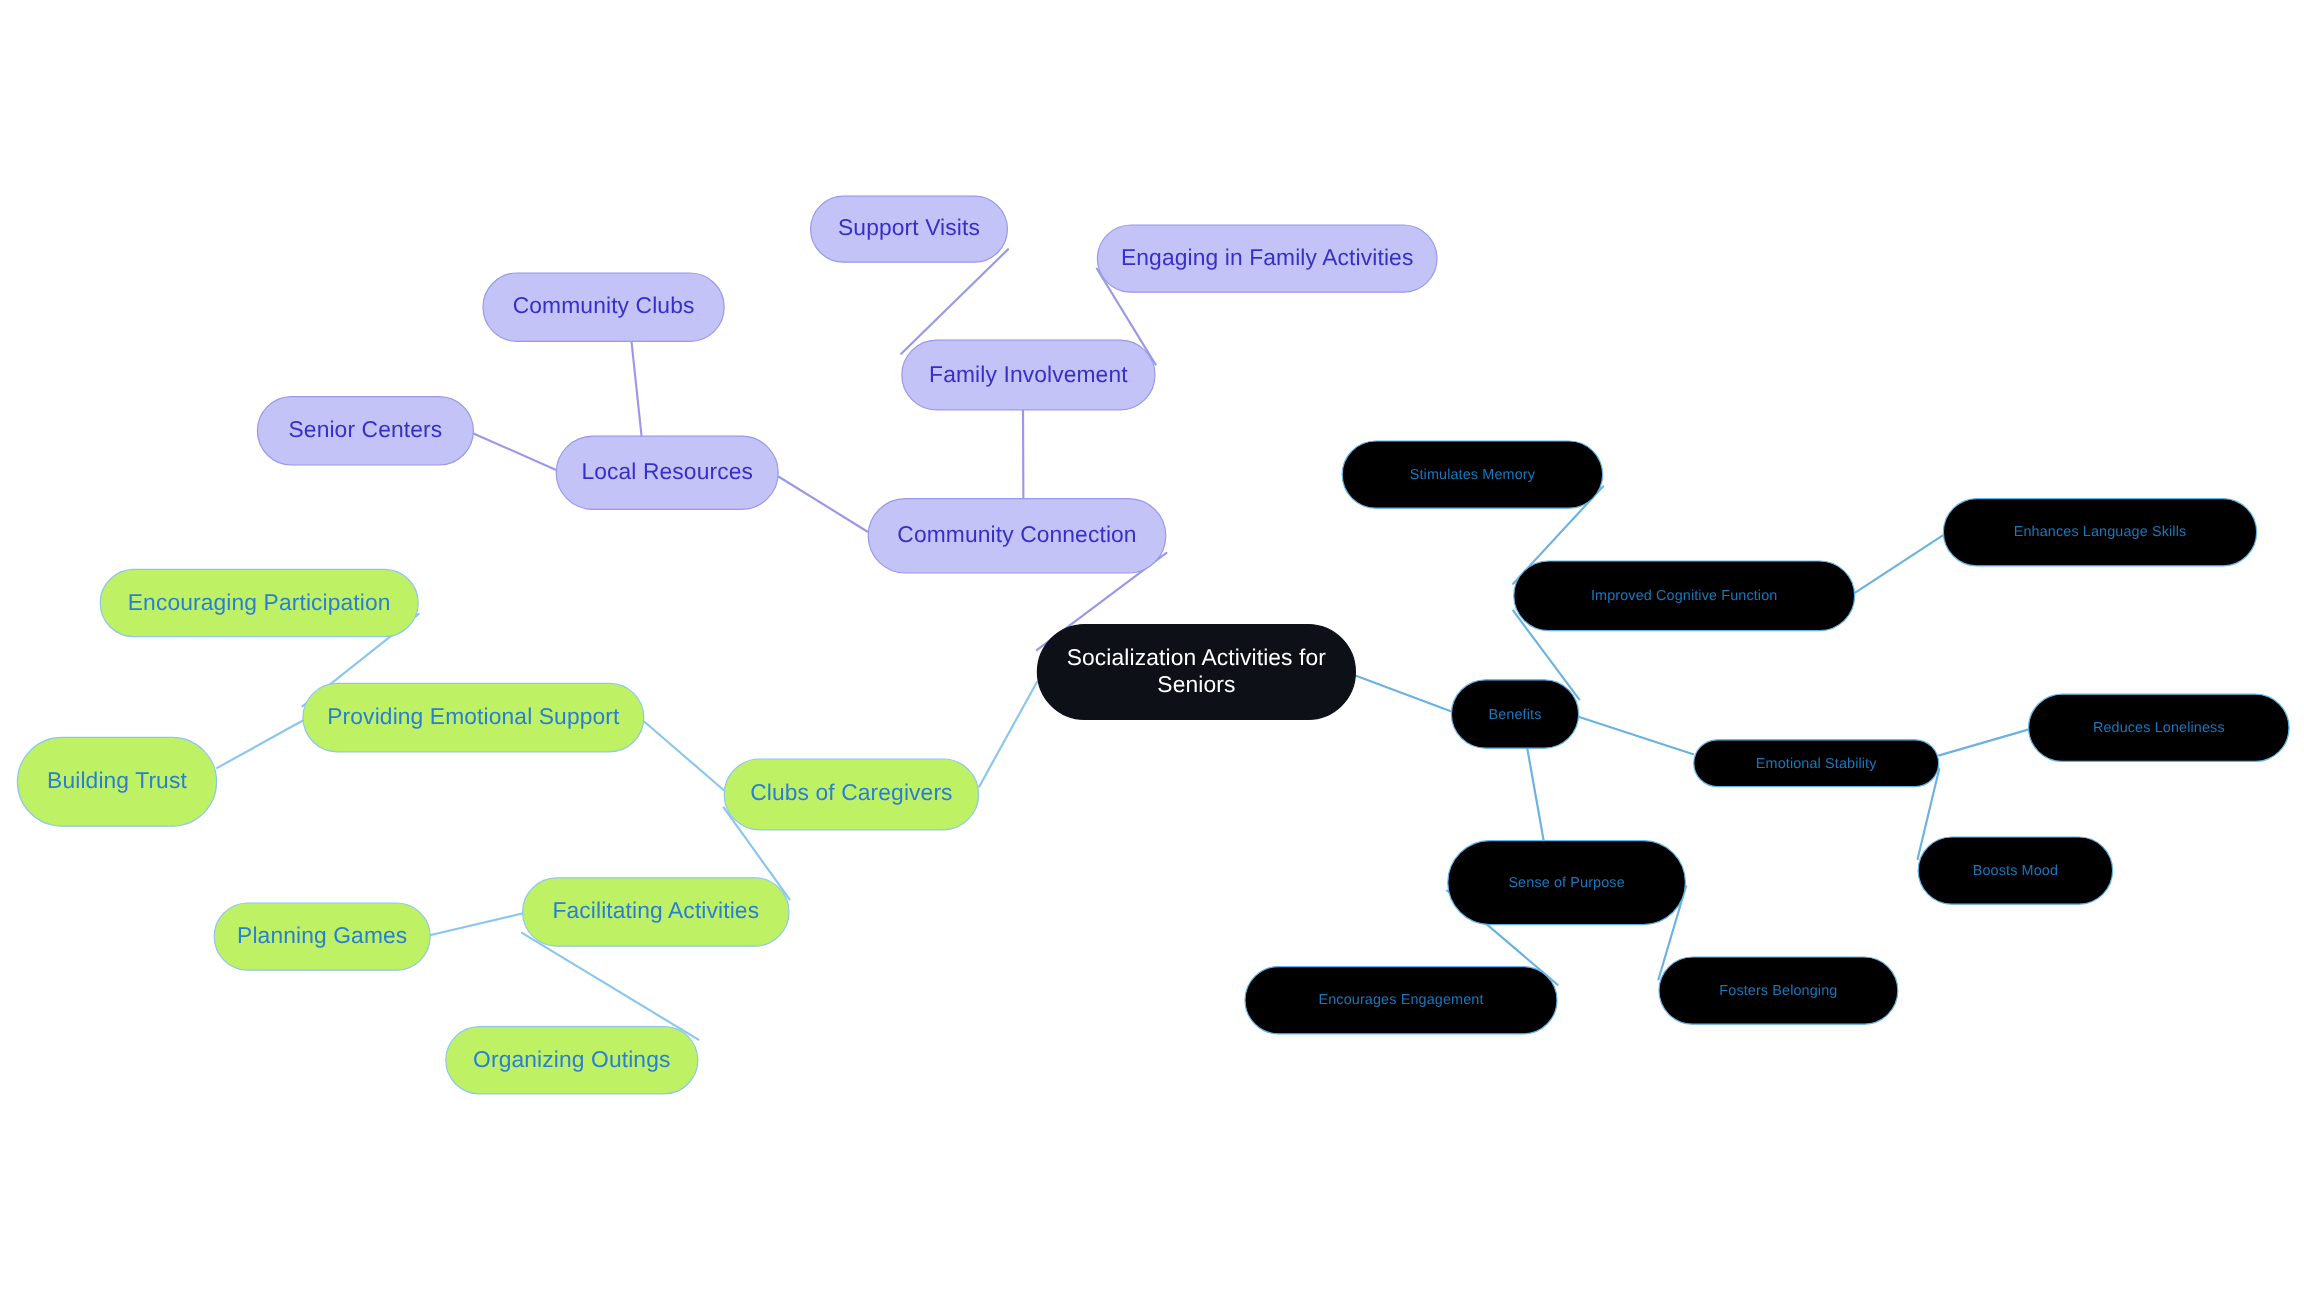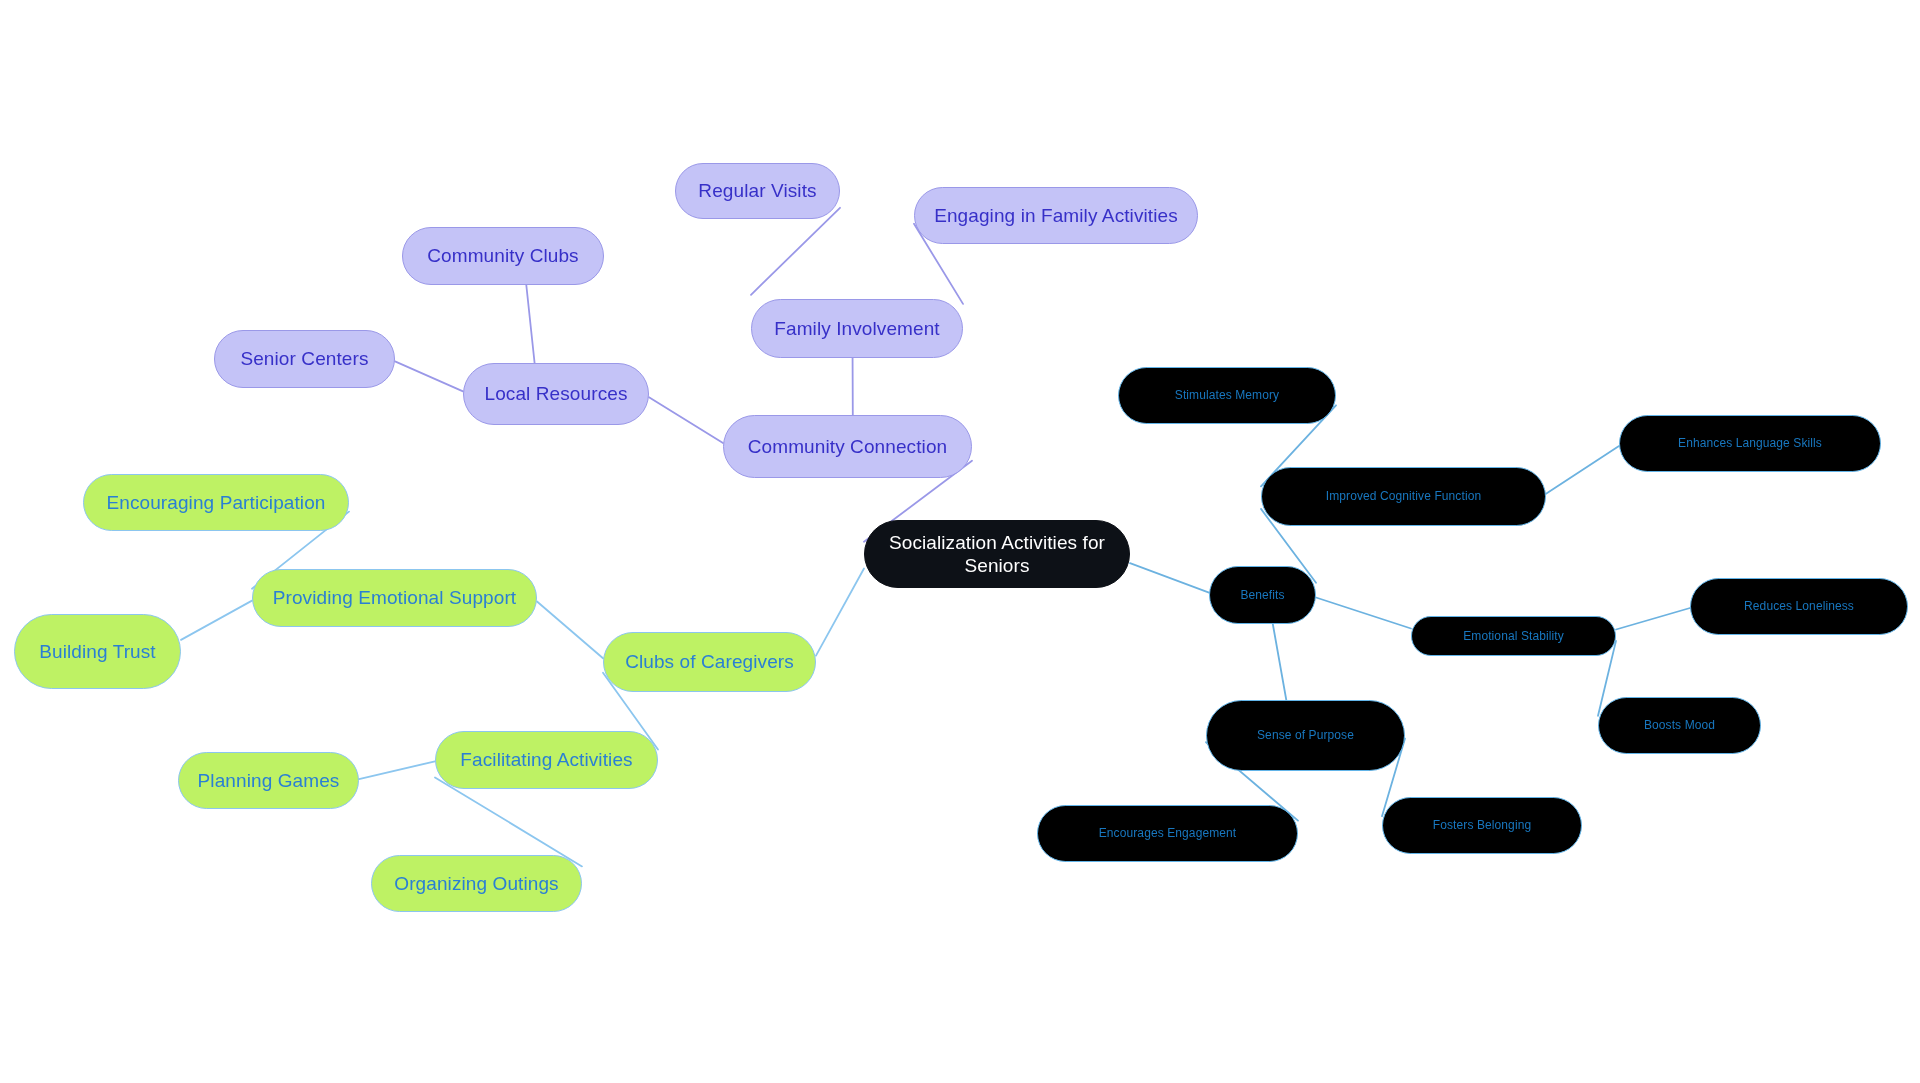--- a/index.html
+++ b/index.html
@@ -85,28 +85,28 @@
       <line x1="1405.0" y1="738.5" x2="1382.0" y2="816.2" stroke="#6cb2e0" stroke-width="1.8" stroke-linecap="round"></line>
       <line x1="864.0" y1="568.5" x2="816.0" y2="655.6" stroke="#8cc6ef" stroke-width="1.8" stroke-linecap="round"></line>
       <line x1="603.0" y1="658.3" x2="537.0" y2="601.5" stroke="#8cc6ef" stroke-width="1.8" stroke-linecap="round"></line>
       <line x1="252.0" y1="588.7" x2="349.0" y2="511.6" stroke="#8cc6ef" stroke-width="1.8" stroke-linecap="round"></line>
       <line x1="252.0" y1="600.6" x2="181.0" y2="639.9" stroke="#8cc6ef" stroke-width="1.8" stroke-linecap="round"></line>
       <line x1="603.0" y1="672.8" x2="658.0" y2="749.5" stroke="#8cc6ef" stroke-width="1.8" stroke-linecap="round"></line>
       <line x1="435.0" y1="761.3" x2="359.0" y2="779.2" stroke="#8cc6ef" stroke-width="1.8" stroke-linecap="round"></line>
       <line x1="435.0" y1="777.4" x2="582.0" y2="866.4" stroke="#8cc6ef" stroke-width="1.8" stroke-linecap="round"></line>
     </svg>
   <div id="node-layer">
-      <div class="node node-root" style="left: 864px; top: 520px; width: 266px; height: 68px;">Socialization Activities for
+      <div class="node node-root" style="left: 864px; top: 520px; width: 266px; height: 80px;">Socialization Activities for
 Seniors</div>
       <div class="node node-purple" style="left: 723px; top: 415px; width: 249px; height: 63px;">Community Connection</div>
       <div class="node node-purple" style="left: 463px; top: 363px; width: 186px; height: 62px;">Local Resources</div>
       <div class="node node-purple" style="left: 214px; top: 330px; width: 181px; height: 58px;">Senior Centers</div>
       <div class="node node-purple" style="left: 402px; top: 227px; width: 202px; height: 58px;">Community Clubs</div>
-      <div class="node node-purple" style="left: 751px; top: 283px; width: 212px; height: 59px; margin-top: 16px;">Family Involvement</div>
-      <div class="node node-purple" style="left: 675px; top: 163px; width: 165px; height: 56px;">Regular Visits</div>
+      <div class="node node-purple" style="left: 751px; top: 283px; width: 212px; height: 59px;">Family Involvement</div>
+      <div class="node node-purple" style="left: 675px; top: 163px; width: 165px; height: 56px;">Support Visits</div>
       <div class="node node-purple" style="left: 914px; top: 187px; width: 284px; height: 57px;">Engaging in Family Activities</div>
       <div class="node node-blue" style="left: 1209px; top: 566px; width: 107px; height: 58px;">Benefits</div>
       <div class="node node-blue" style="left: 1261px; top: 467px; width: 285px; height: 59px;">Improved Cognitive Function</div>
       <div class="node node-blue" style="left: 1118px; top: 367px; width: 218px; height: 57px;">Stimulates Memory</div>
       <div class="node node-blue" style="left: 1619px; top: 415px; width: 262px; height: 57px;">Enhances Language Skills</div>
       <div class="node node-blue" style="left: 1411px; top: 616px; width: 205px; height: 40px;">Emotional Stability</div>
       <div class="node node-blue" style="left: 1690px; top: 578px; width: 218px; height: 57px;">Reduces Loneliness</div>
       <div class="node node-blue" style="left: 1598px; top: 697px; width: 163px; height: 57px;">Boosts Mood</div>
       <div class="node node-blue" style="left: 1206px; top: 700px; width: 199px; height: 71px;">Sense of Purpose</div>
       <div class="node node-blue" style="left: 1037px; top: 805px; width: 261px; height: 57px;">Encourages Engagement</div>

